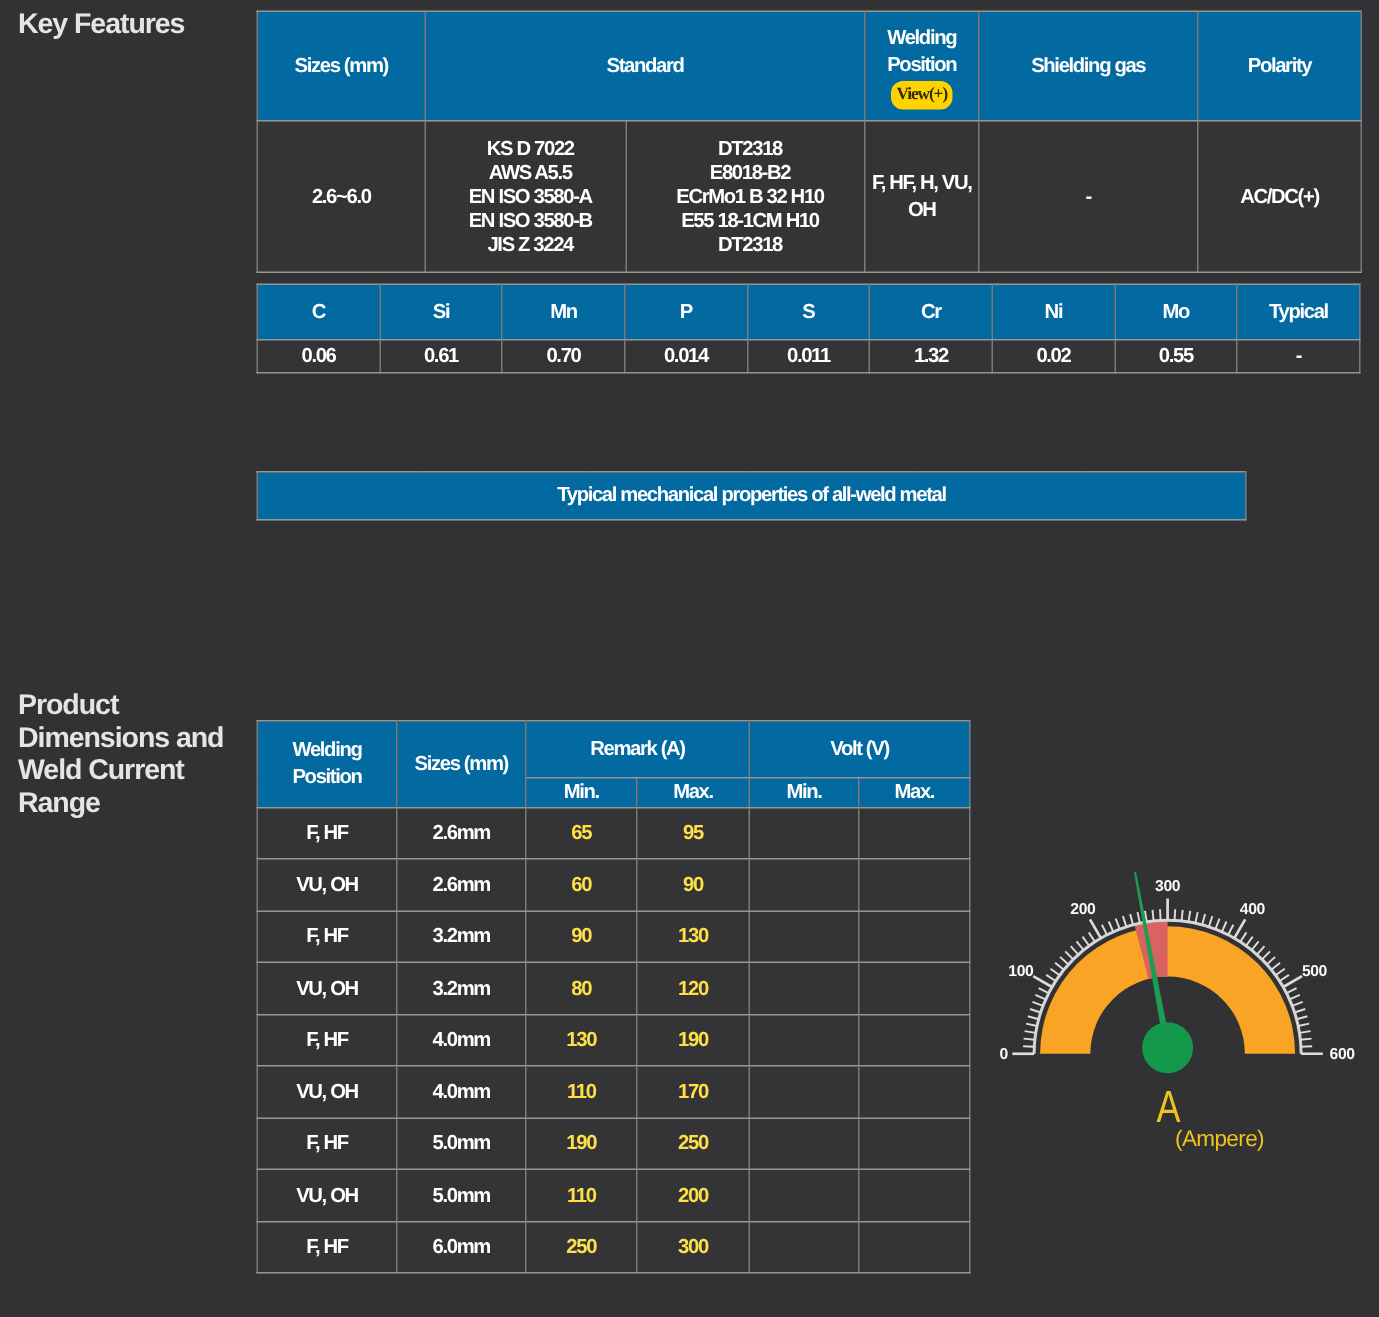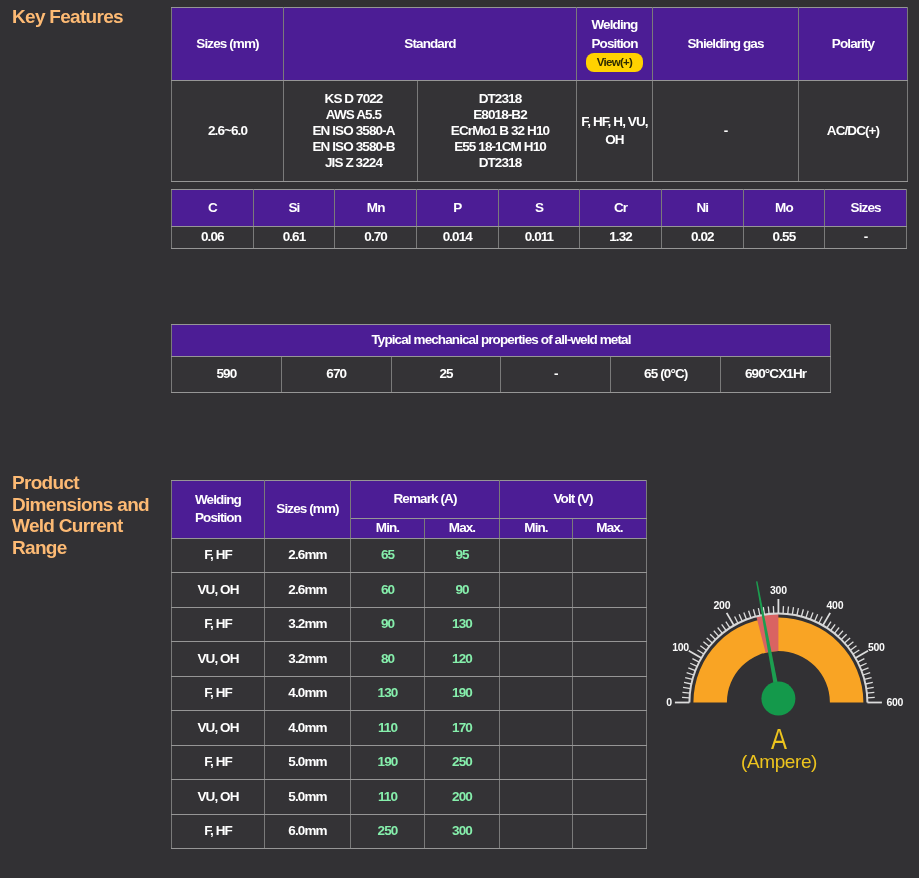--- a/index.html
+++ b/index.html
@@ -1,28 +1,28 @@
 <!DOCTYPE html>
 <html><head><meta charset="utf-8"><style>
 * { margin:0; padding:0; box-sizing:border-box; }
 html,body { width:919px; height:878px; background:#323134; overflow:hidden;
   font-family:"Liberation Sans",sans-serif; }
 .abs { position:absolute; }
-h2.sec { position:absolute; color:#fdba74; font-size:19px; font-weight:bold;
+h2.sec { position:absolute; color:#e5e5e5; font-size:19px; font-weight:bold;
   letter-spacing:-0.7px; line-height:21.7px; }
 table { position:absolute; border-collapse:collapse; table-layout:fixed; }
 td,th { border-top:1px solid #969696; border-bottom:1px solid #969696; border-left:1px solid #7a7a7a; border-right:1px solid #7a7a7a; color:#FFF; font-weight:bold; font-size:13.5px;
   letter-spacing:-0.9px; text-align:center; vertical-align:middle; padding:0; line-height:18.5px; }
-.hd td, .hd th, .ttl td { background:#4c1d95; }
+.hd td, .hd th, .ttl td { background:#0369a1; }
 .bd td { background:#343336; }
 .left { text-align:center; padding-left:6px; }
 .badge { display:inline-block; background:#FFD200; color:#2E2B00; font-size:11.5px;
-  font-weight:bold; letter-spacing:-0.7px; border-radius:8px; width:57px; height:19px;
-  line-height:18px; margin-top:0px; }
-.yel { color:#86efac; }
+  font-weight:bold; letter-spacing:-0.7px; border-radius:8px; width:41px; height:19px;
+  line-height:18px; margin-top:0px;font-family:Liberation Serif, serif; }
+.yel { color:#fde047; }
 </style></head><body>
 
 <h2 class="sec" style="left:12px; top:6px;">Key Features</h2>
 
 <table style="left:171px; top:7px; width:736px;">
 <colgroup>
       <col style="width:112px">
       <col style="width:134px">
       <col style="width:159px">
       <col style="width:76px">
@@ -52,53 +52,45 @@
 <tbody>
 <tr class="hd" style="height:37px;">
         <th>C</th>
         <th>Si</th>
         <th>Mn</th>
         <th>P</th>
         <th>S</th>
         <th>Cr</th>
         <th>Ni</th>
         <th>Mo</th>
-        <th>Sizes</th>
+        <th>Typical</th>
       </tr>
 <tr class="bd" style="height:22px;">
         <td>0.06</td>
         <td>0.61</td>
         <td>0.70</td>
         <td>0.014</td>
         <td>0.011</td>
         <td>1.32</td>
         <td>0.02</td>
         <td>0.55</td>
         <td>-</td>
       </tr>
 </tbody>
   </table>
 
-<table style="left:171px; top:324px; width:660px;">
+<table style="left:171px; top:314px; width:660px;">
 <tbody>
       <tr class="ttl" style="height:32px;">
         <td colspan="6">Typical mechanical properties of all-weld metal</td>
       </tr>
-<tr class="bd" style="height:36px;">
-        <td>590</td>
-        <td>670</td>
-        <td>25</td>
-        <td>-</td>
-        <td>65 (0°C)</td>
-        <td>690°CX1Hr</td>
-      </tr>
-</tbody>
-  </table>
-
-<h2 class="sec" style="left:12px; top:472px;">Product<br>Dimensions and<br>Weld Current<br>Range</h2>
+</tbody>
+  </table>
+
+<h2 class="sec" style="left:12px; top:460px;">Product<br>Dimensions and<br>Weld Current<br>Range</h2>
 
 <table style="left:171px; top:480px; width:475px;">
 <colgroup>
       <col style="width:93px">
       <col style="width:86px">
       <col style="width:74px">
       <col style="width:75px">
       <col style="width:73px">
       <col style="width:74px">
     </colgroup>
@@ -260,13 +252,13 @@
 <text x="81.90" y="34.34" text-anchor="middle" fill="#FAFAFA" style="font-family:&quot;Liberation Sans&quot;,sans-serif;font-weight:bold;font-size:10.5px;letter-spacing:-0.3px">200</text>
 <text x="138.40" y="19.20" text-anchor="middle" fill="#FAFAFA" style="font-family:&quot;Liberation Sans&quot;,sans-serif;font-weight:bold;font-size:10.5px;letter-spacing:-0.3px">300</text>
 <text x="194.90" y="34.34" text-anchor="middle" fill="#FAFAFA" style="font-family:&quot;Liberation Sans&quot;,sans-serif;font-weight:bold;font-size:10.5px;letter-spacing:-0.3px">400</text>
 <text x="236.26" y="75.70" text-anchor="middle" fill="#FAFAFA" style="font-family:&quot;Liberation Sans&quot;,sans-serif;font-weight:bold;font-size:10.5px;letter-spacing:-0.3px">500</text>
 <text x="246.40" y="131.20" text-anchor="start" fill="#FAFAFA" style="font-family:&quot;Liberation Sans&quot;,sans-serif;font-weight:bold;font-size:10.5px;letter-spacing:-0.3px">600</text>
 <polygon points="140.66,123.08 136.14,123.92 116.03,6.62 117.40,6.37" fill="#1C9E50"></polygon>
 <circle cx="138.40" cy="123.50" r="17" fill="#14994B"></circle>
 </svg>
 
 <div class="abs" style="left:729px; top:722px; width:100px; text-align:center; color:#EDC41E; font-size:30px;"><span style="display:inline-block; transform:scaleX(0.8);">A</span></div>
-<div class="abs" style="left:729px; top:751px; width:100px; text-align:center; color:#EDC41E; font-size:19px; letter-spacing:-0.4px;">(Ampere)</div>
+<div class="abs" style="left:763px; top:751px; width:100px; text-align:center; color:#EDC41E; font-size:15px; letter-spacing:-0.4px;">(Ampere)</div>
 
 </body></html>

